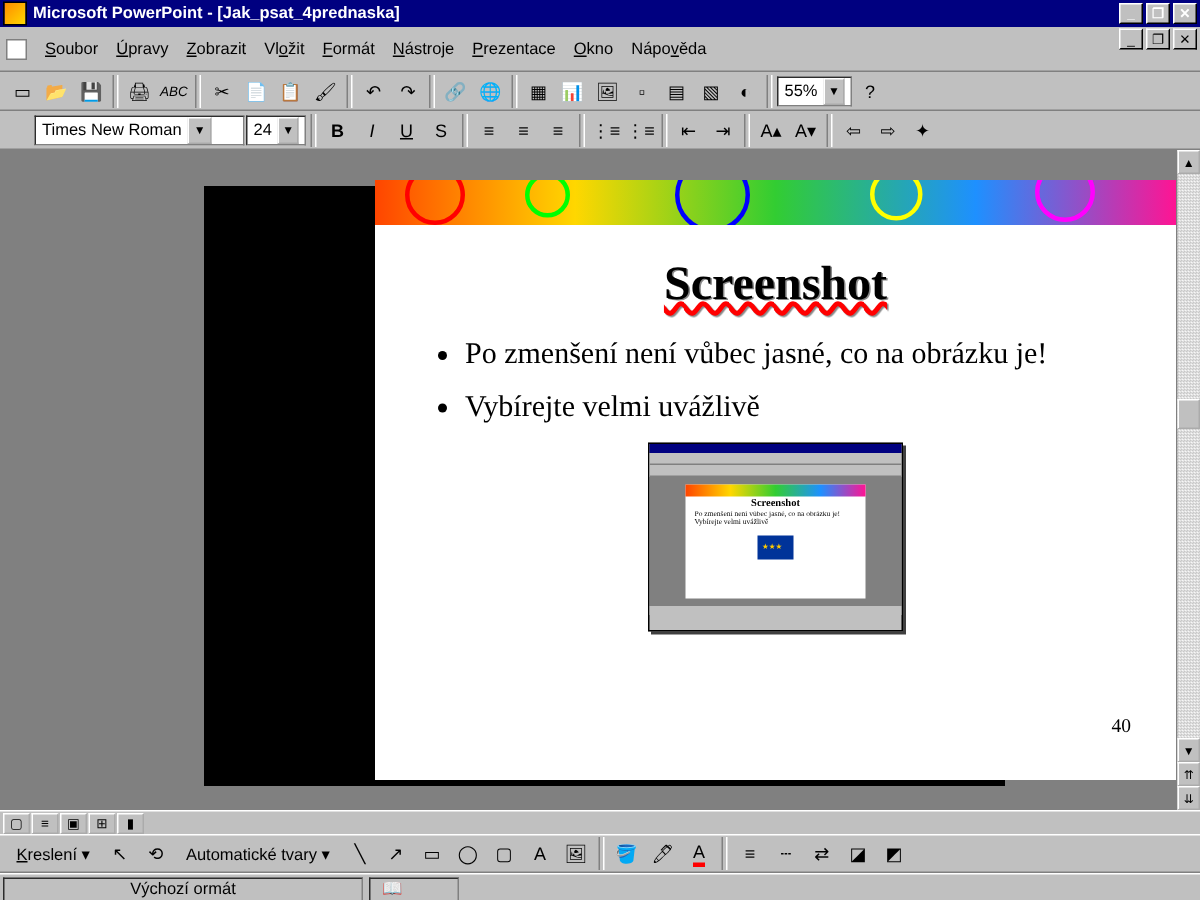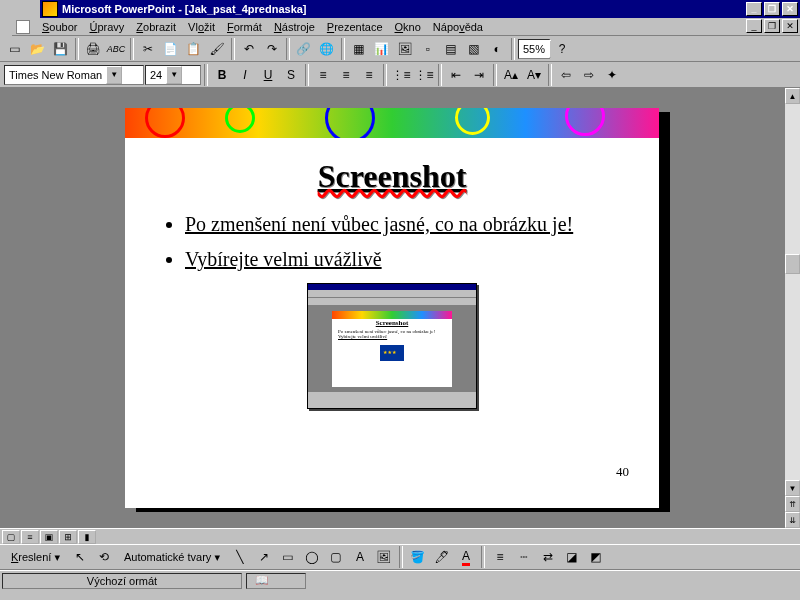--- a/index.html
+++ b/index.html
@@ -13,46 +13,44 @@
   position: relative;
 }
 .titlebar {
   background: #000080;
   color: #fff;
   height: 18px;
   display: flex;
   align-items: center;
   padding: 0 2px;
   font-weight: bold;
-  margin-left: 40px;
 }
 .titlebar .appicon { width: 16px; height: 16px; background: linear-gradient(135deg,#ff8c00,#ffd700); margin-right: 4px; border: 1px solid #000; }
 .titlebar-text { flex: 1; white-space: nowrap; }
 .winbtn {
   width: 16px; height: 14px;
   background: #c0c0c0;
   border: 1px solid #000;
   border-top: 1px solid #fff;
   border-left: 1px solid #fff;
   margin-left: 2px;
   font-family: Arial;
   font-size: 9px;
   display: flex;
   align-items: center;
   justify-content: center;
 }
 .menubar {
   background: #c0c0c0;
-  height: 18px;
+  height: 30px;
   display: flex;
   align-items: center;
   padding-left: 4px;
   border-bottom: 1px solid #808080;
   position: relative;
-  margin-left: 12px;
 }
 .docicon { width: 14px; height: 14px; background: #fff; border: 1px solid #808080; margin-right: 6px; }
 .menuitem {
   padding: 1px 6px;
   cursor: default;
 }
 .menuitem .u { text-decoration: underline; }
 .mdi-btns { position: absolute; right: 2px; top: 1px; display: flex; }
 .toolbar {
   background: #c0c0c0;
@@ -83,37 +81,36 @@
   font-size: 11px;
 }
 .tdropdown .arrow {
   width: 16px; height: 18px;
   background: #c0c0c0;
   border: 1px outset #fff;
   margin-left: 4px;
   display: flex; align-items: center; justify-content: center;
   font-size: 8px;
 }
-.fontname { width: 140px; }
-.fontsize { width: 56px; }
-.zoom { width: 32px; }
+.fontname { width: 140px; margin-left: 19px; }
+.fontsize { width: 40px; }
+.zoom { width: 50px; }
 .workspace {
   background: #808080;
   height: 440px;
   position: relative;
   display: flex;
   overflow: hidden;
 }
 .slide-area {
   flex: 1;
   position: relative;
   display: flex;
   align-items: center;
-  justify-content: center;
-  text-decoration: underline;
+  justify-content: flex-end;
 }
 .slide-shadow {
   position: absolute;
   width: 534px; height: 400px;
   background: #000;
   top: 24px; left: 136px;
 }
 .slide {
   width: 534px; height: 400px;
   background: #fff;

